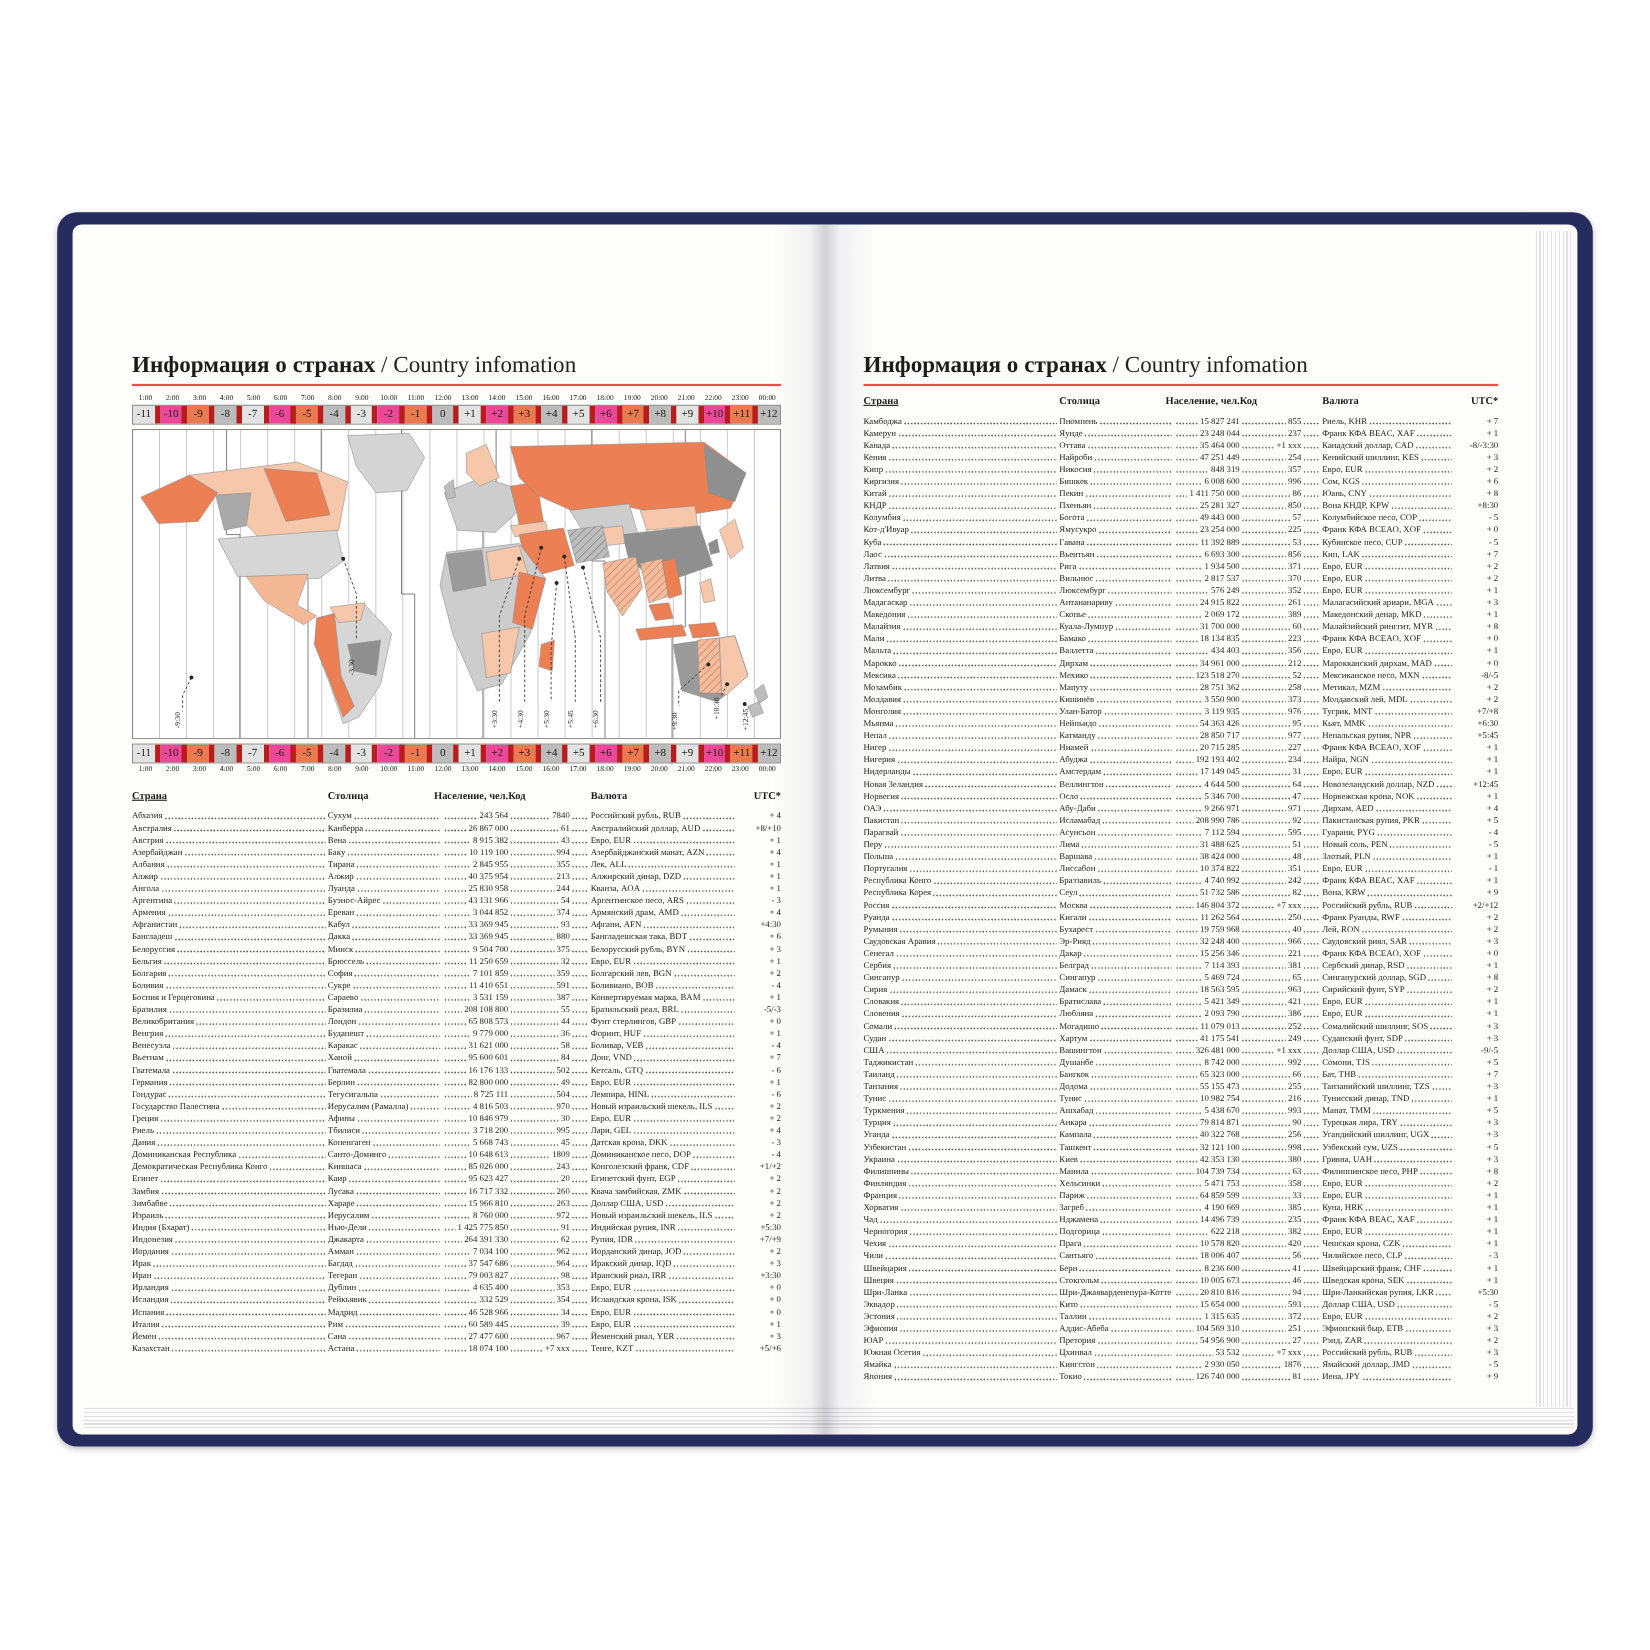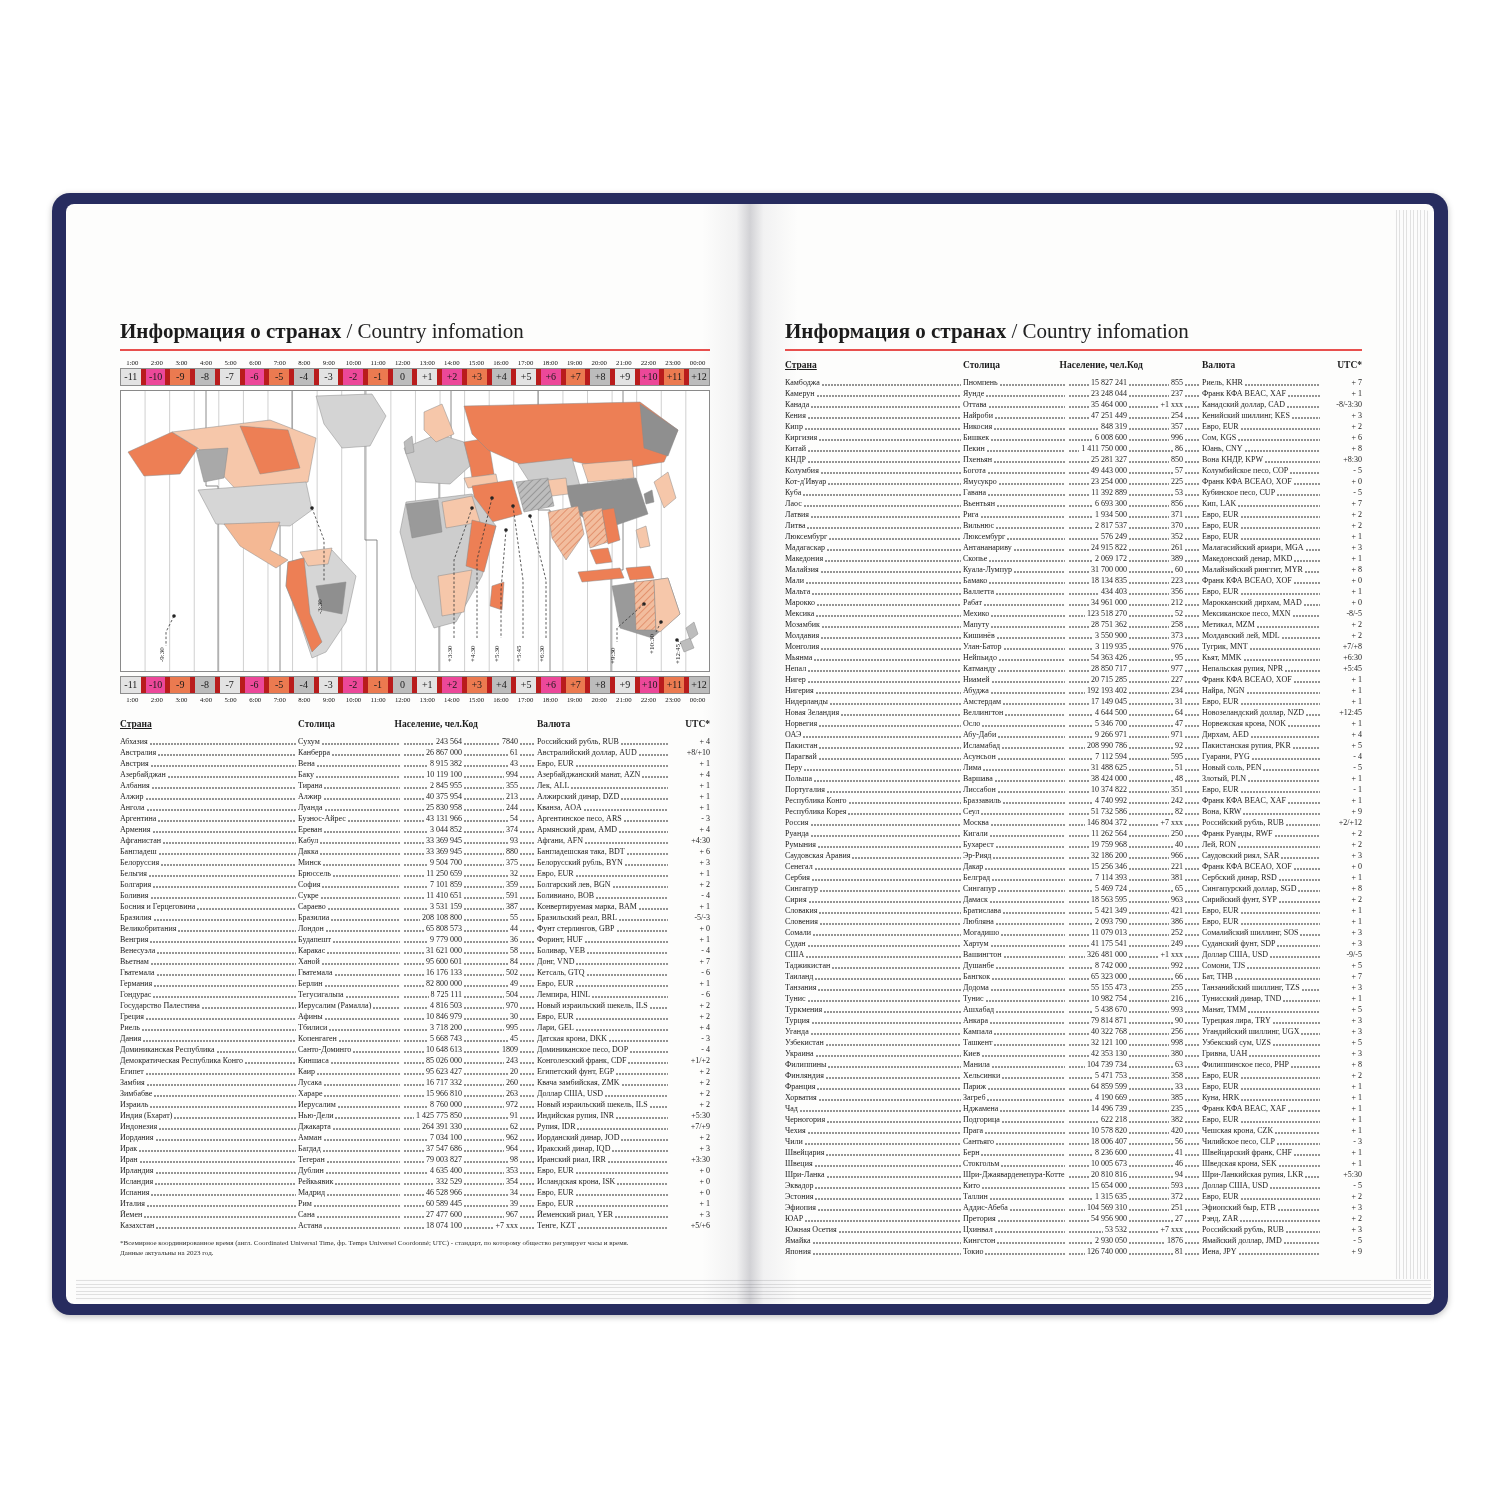--- a/index.html
+++ b/index.html
@@ -1560,24 +1560,20 @@
           </span>
         <span class="seg s-cur">
             <span class="txt">Тенге, KZT</span>
             <span class="lead"></span>
           </span>
         <span class="seg s-utc">
             <span class="txt">+5/+6</span>
           </span>
       </div>
       </div>
-    <div class="footnote">
-      <div>*Всемирное координированное время (англ. Coordinated Universal Time, фр. Temps Universel Coordonné; UTC) - стандарт, по которому общество регулирует часы и время.</div>
-      <div>Данные актуальны на 2023 год.</div>
-    </div>
   </div>
 
   <div class="content right-content">
     <div class="page-title">
       <span class="t-ru">Информация о странах</span><span class="t-sep"> / </span><span class="t-en">Country infomation</span>
     </div>
     <div class="thead" style="margin-top:8px;">
       <span class="h-name">Страна</span>
       <span class="h-cap">Столица</span>
       <span class="h-pop">Население, чел.</span>
@@ -2147,21 +2143,21 @@
         <span class="seg s-utc">
             <span class="txt">+ 1</span>
           </span>
       </div>
         <div class="crow">
         <span class="seg s-name">
             <span class="txt">Марокко</span>
             <span class="lead"></span>
           </span>
         <span class="seg s-cap">
-            <span class="txt">Рабат</span>
+            <span class="txt">Дирхам</span>
             <span class="lead"></span>
           </span>
         <span class="seg s-pop">
             <span class="lead"></span>
             <span class="txt">34 961 000</span>
           </span>
         <span class="seg s-code">
             <span class="lead"></span>
             <span class="txt">212</span>
           </span>
@@ -2796,21 +2792,21 @@
         <span class="seg s-name">
             <span class="txt">Саудовская Аравия</span>
             <span class="lead"></span>
           </span>
         <span class="seg s-cap">
             <span class="txt">Эр-Рияд</span>
             <span class="lead"></span>
           </span>
         <span class="seg s-pop">
             <span class="lead"></span>
-            <span class="txt">32 186 200</span>
+            <span class="txt">32 248 400</span>
           </span>
         <span class="seg s-code">
             <span class="lead"></span>
             <span class="txt">966</span>
           </span>
         <span class="seg s-gap">
             <span class="lead"></span>
           </span>
         <span class="seg s-cur">
             <span class="txt">Саудовский риял, SAR</span>

